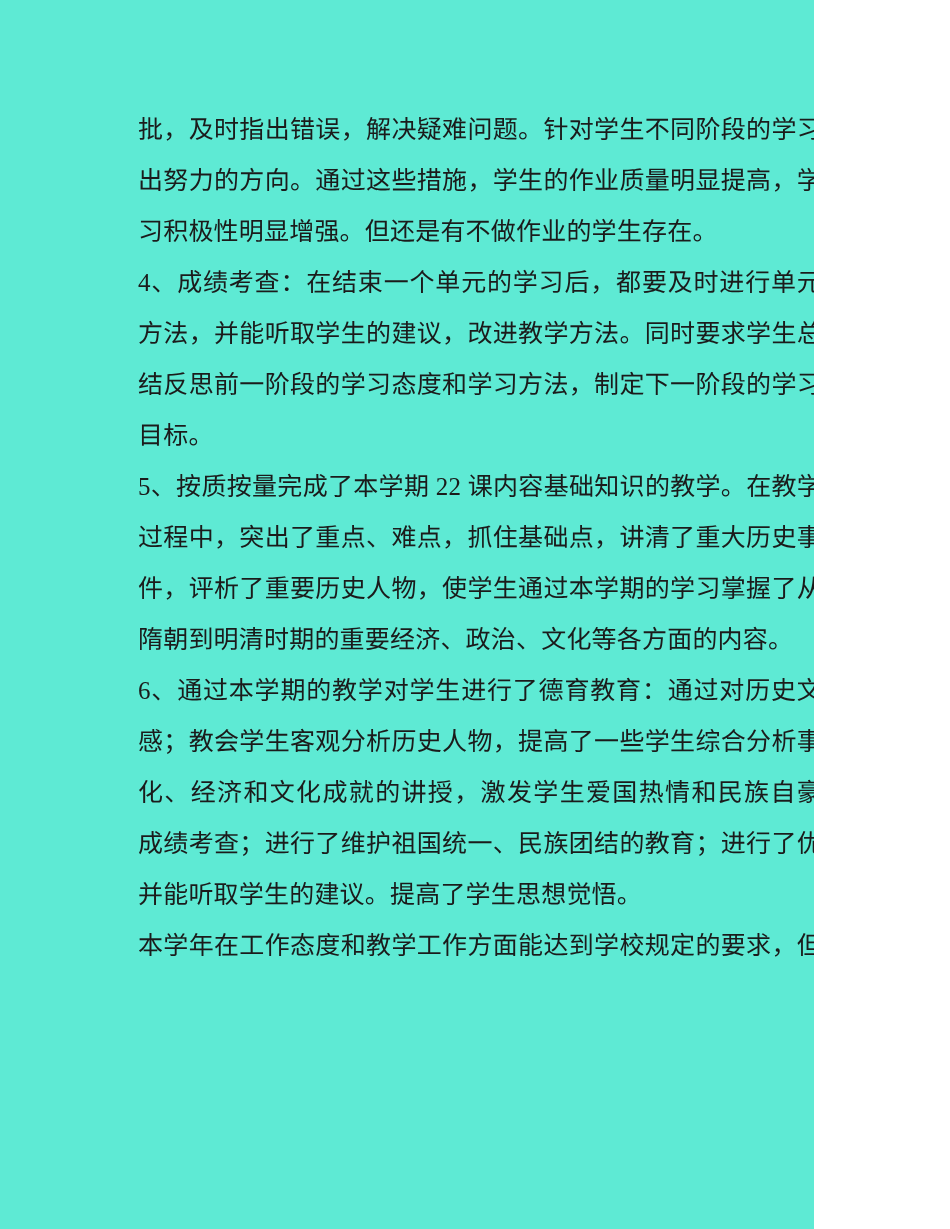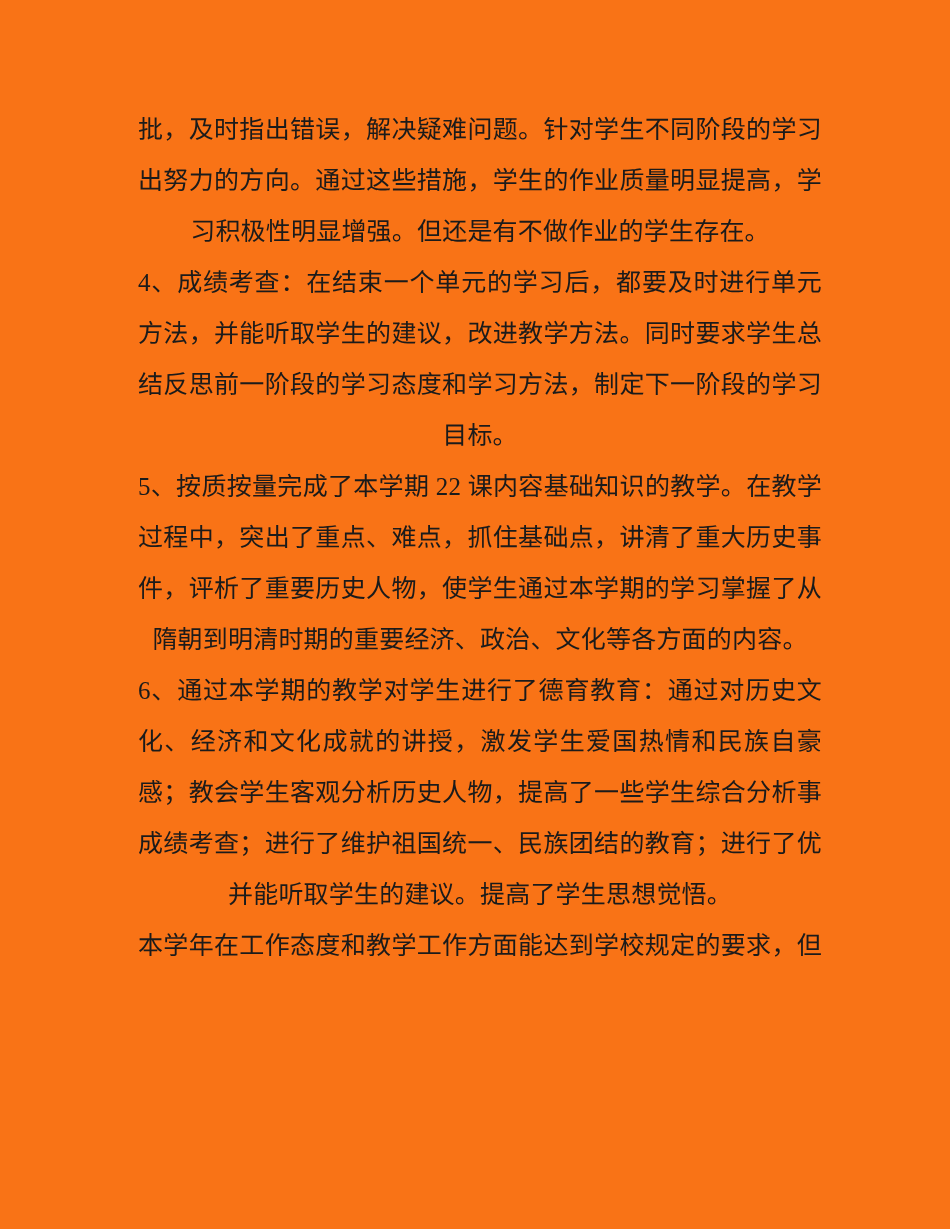--- a/index.html
+++ b/index.html
@@ -7,39 +7,40 @@
     padding: 0;
   }
   body {
     width: 950px;
     height: 1229px;
     background: #ffffff;
     font-family: "Liberation Serif", "DejaVu Serif", serif;
   }
   .page {
     position: relative;
-    width: 950px;
+    width: 798px;
     height: 1229px;
-    background: #f97316;
+    background: #5eead4;
     overflow: hidden;
+    padding-left: 16px;
   }
   .textblock {
     position: absolute;
     left: 138px;
     top: 104px;
     width: 684px;
     font-size: 25px;
     line-height: 51px;
     color: #1b1b1b;
     letter-spacing: 0.2px;
   }
   .line {
     height: 51px;
     overflow: visible;
-    text-align: center;
+    text-align: left;
   }
   
   .line.full {
     text-align: justify;
     text-align-last: justify;
     text-justify: inter-character;
   }
 </style>
 </head>
 <body>
@@ -51,19 +52,19 @@
     <div class="line">习积极性明显增强。但还是有不做作业的学生存在。</div>
     <div class="line full">4、成绩考查：在结束一个单元的学习后，都要及时进行单元</div>
     <div class="line full">方法，并能听取学生的建议，改进教学方法。同时要求学生总</div>
     <div class="line full">结反思前一阶段的学习态度和学习方法，制定下一阶段的学习</div>
     <div class="line">目标。</div>
     <div class="line full">5、按质按量完成了本学期 22 课内容基础知识的教学。在教学</div>
     <div class="line full">过程中，突出了重点、难点，抓住基础点，讲清了重大历史事</div>
     <div class="line full">件，评析了重要历史人物，使学生通过本学期的学习掌握了从</div>
     <div class="line">隋朝到明清时期的重要经济、政治、文化等各方面的内容。</div>
     <div class="line full">6、通过本学期的教学对学生进行了德育教育：通过对历史文</div>
+    <div class="line full">感；教会学生客观分析历史人物，提高了一些学生综合分析事</div>
     <div class="line full">化、经济和文化成就的讲授，激发学生爱国热情和民族自豪</div>
-    <div class="line full">感；教会学生客观分析历史人物，提高了一些学生综合分析事</div>
     <div class="line full">成绩考查；进行了维护祖国统一、民族团结的教育；进行了优</div>
     <div class="line">并能听取学生的建议。提高了学生思想觉悟。</div>
     <div class="line full">本学年在工作态度和教学工作方面能达到学校规定的要求，但</div>
   </div>
 </div>
 
 </body></html>

